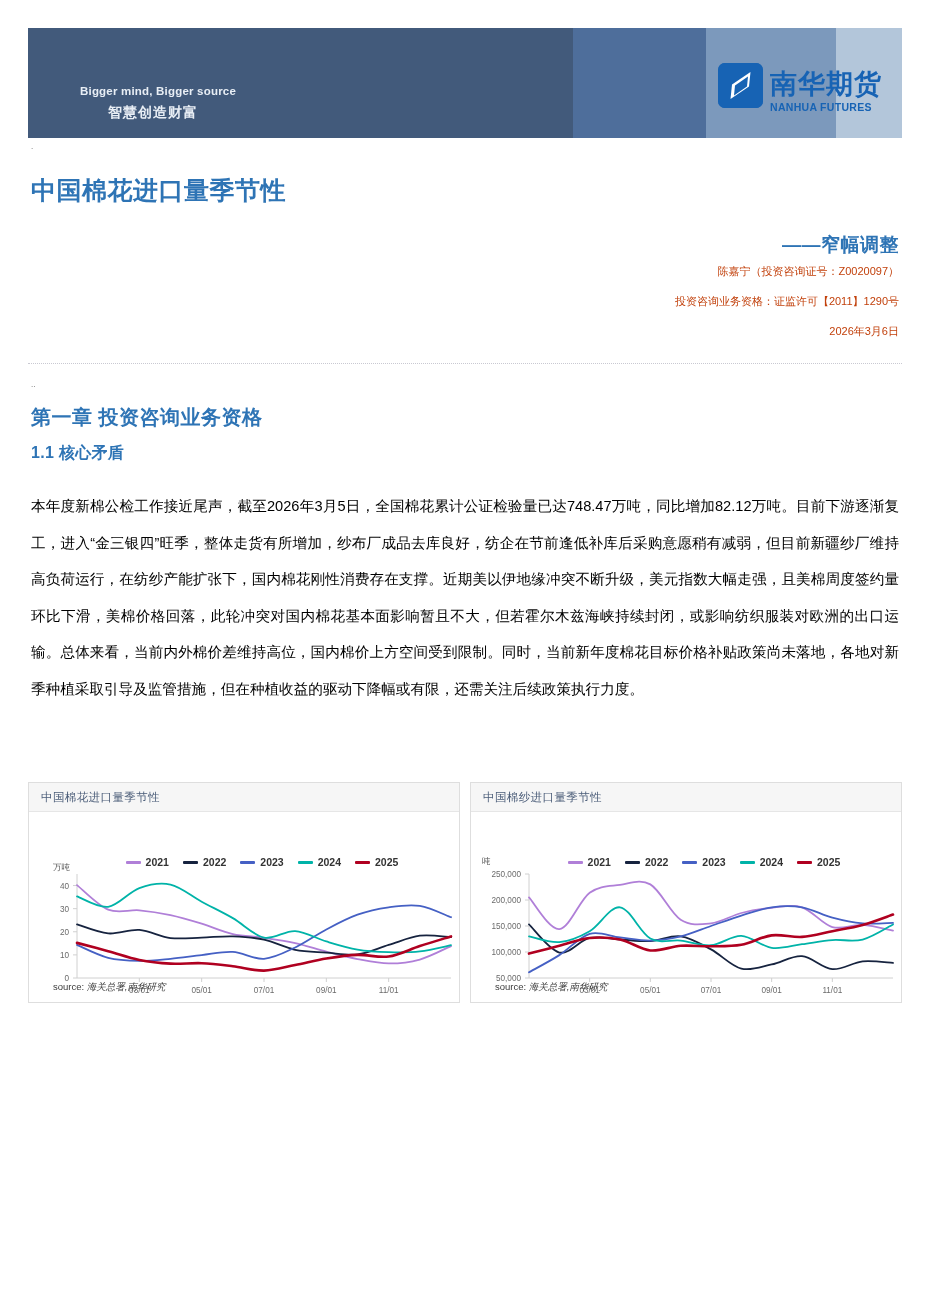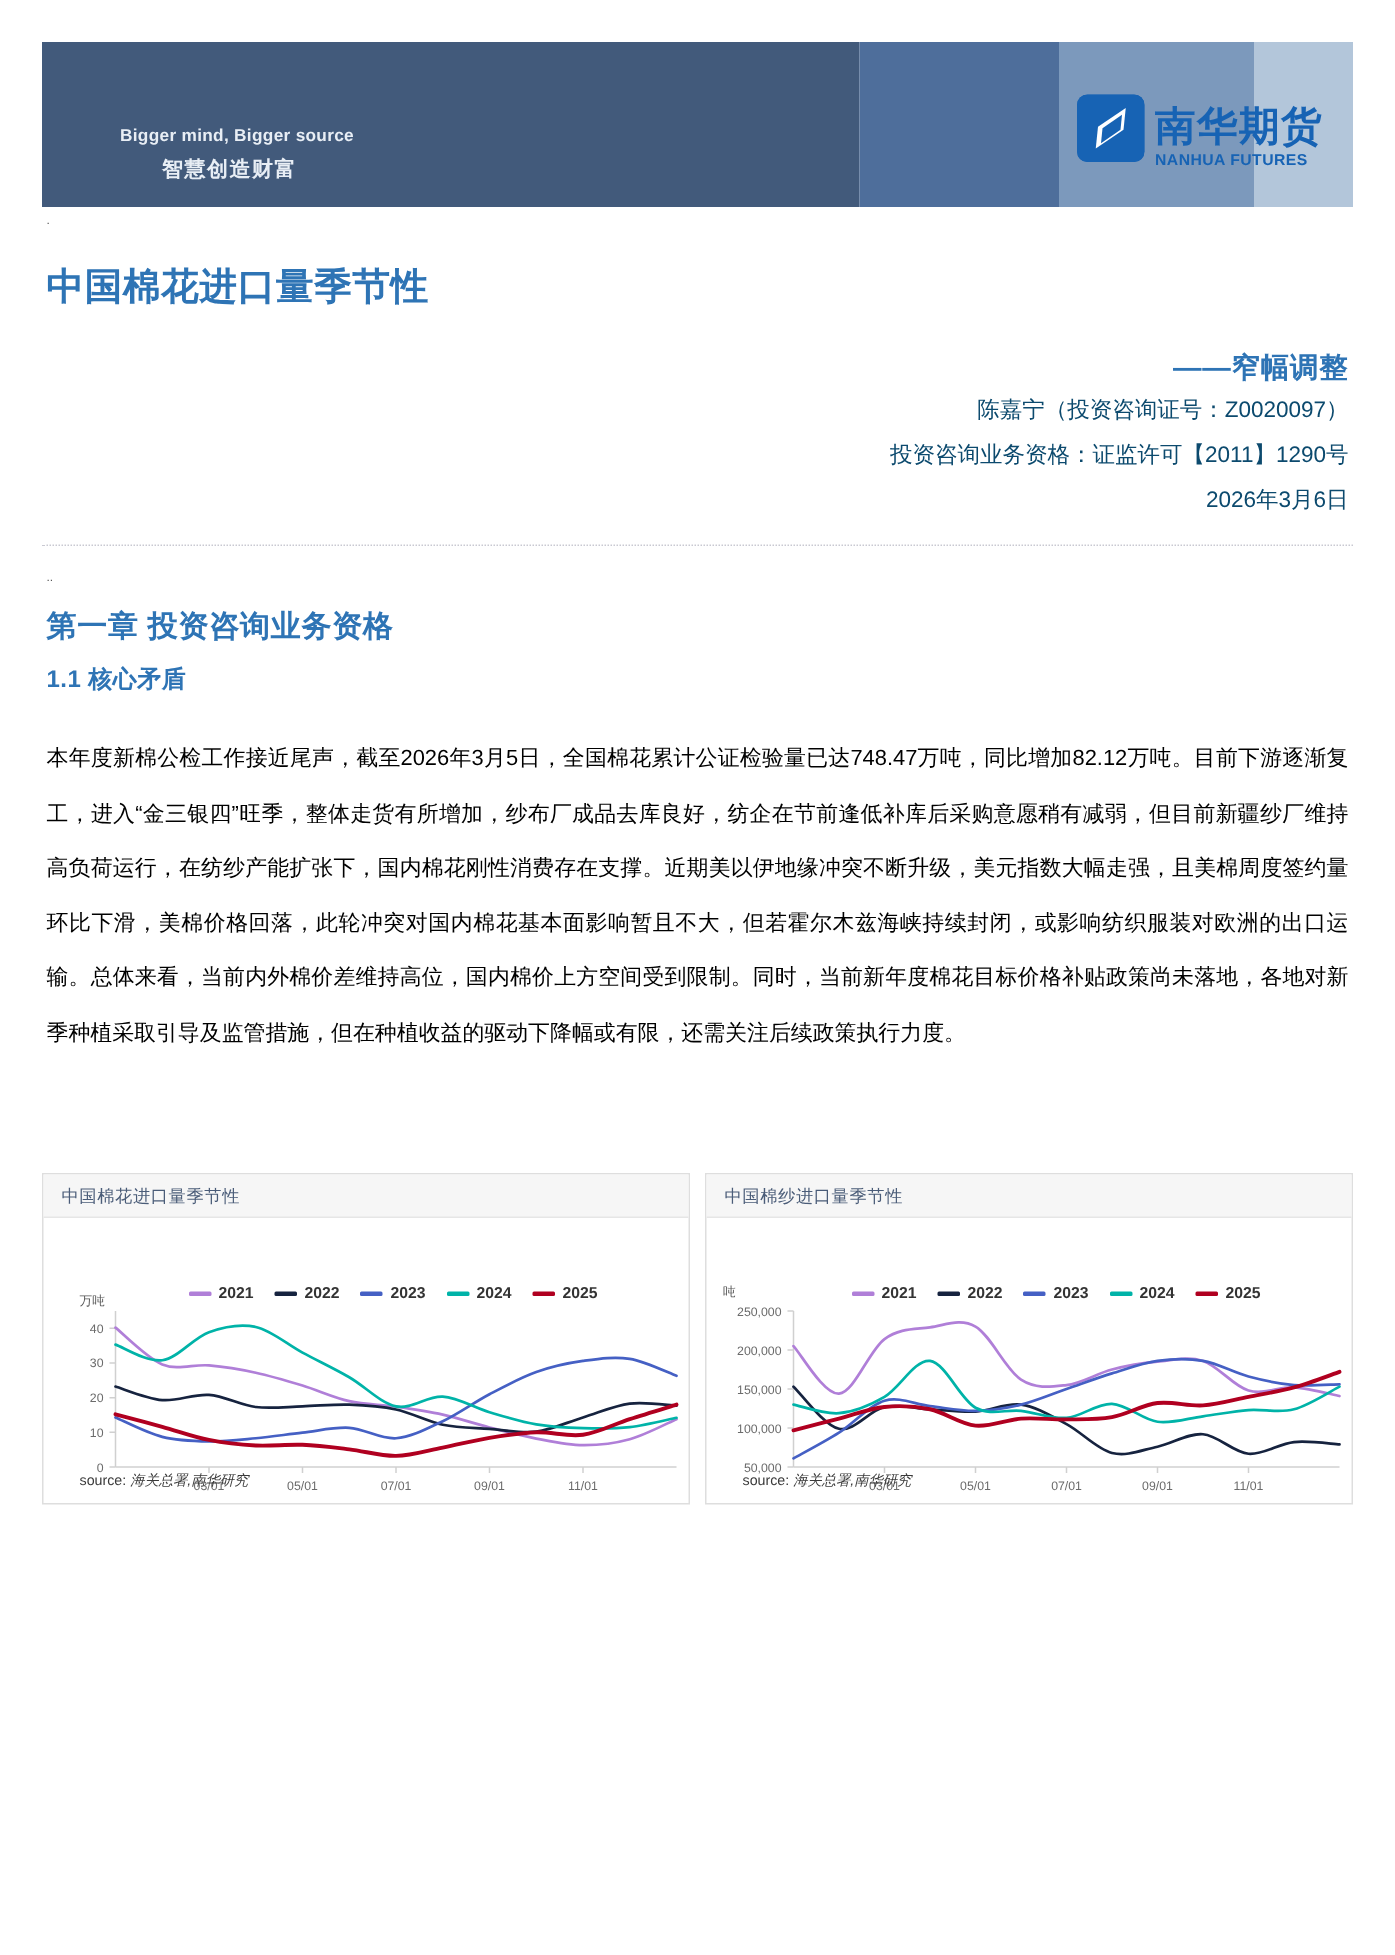--- a/index.html
+++ b/index.html
@@ -122,22 +122,22 @@
     top: 232px;
     font-size: 19px;
     font-weight: 700;
     color: #2e74b5;
     letter-spacing: 0.5px;
     white-space: nowrap;
   }
   .meta-line {
     position: absolute;
     right: 31px;
-    font-size: 15px;
-    color: #0c4a6e;
+    font-size: 11px;
+    color: #c2410c;
     white-space: nowrap;
   }
   .meta-1 { top: 264px; }
   .meta-2 { top: 294px; }
   .meta-3 { top: 324px; }
 
   .divider {
     position: absolute;
     left: 28px;
     top: 363px;

